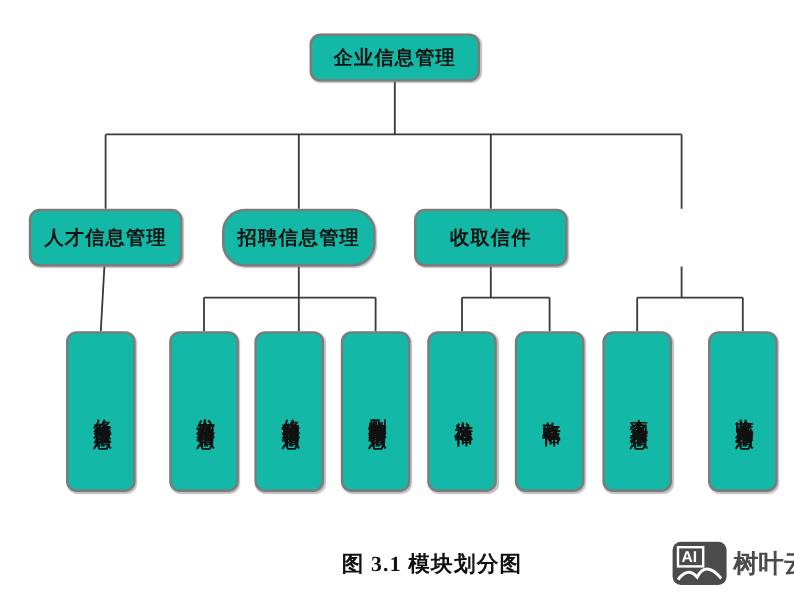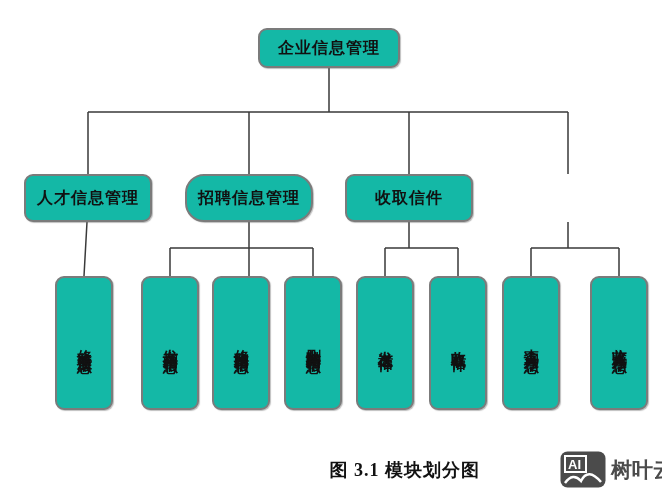--- a/index.html
+++ b/index.html
@@ -15,21 +15,21 @@
     color:#111111; font-weight:700;
     box-shadow:1px 1px 1px rgba(110,110,110,0.45);
   }
   .hbox { font-size:16px; letter-spacing:1px; white-space:nowrap; }
   .vbox span {
     writing-mode:vertical-rl; text-orientation:upright;
     font-size:15px; letter-spacing:2px; line-height:1;
   }
   .caption {
     position:absolute; left:240px; top:458px; width:240px;
-    text-align:right; font-size:18px; font-weight:700; color:#111111;
+    text-align:center; font-size:18px; font-weight:700; color:#111111;
     letter-spacing:1px; white-space:nowrap;
   }
   .watermark {
     position:absolute; left:560px; top:451px;
     display:flex; align-items:center; gap:5px;
   }
   .watermark .brand {
     font-family:"Liberation Sans", sans-serif;
     font-size:21px; font-weight:700; color:#4b4b4b; white-space:nowrap;
   }

